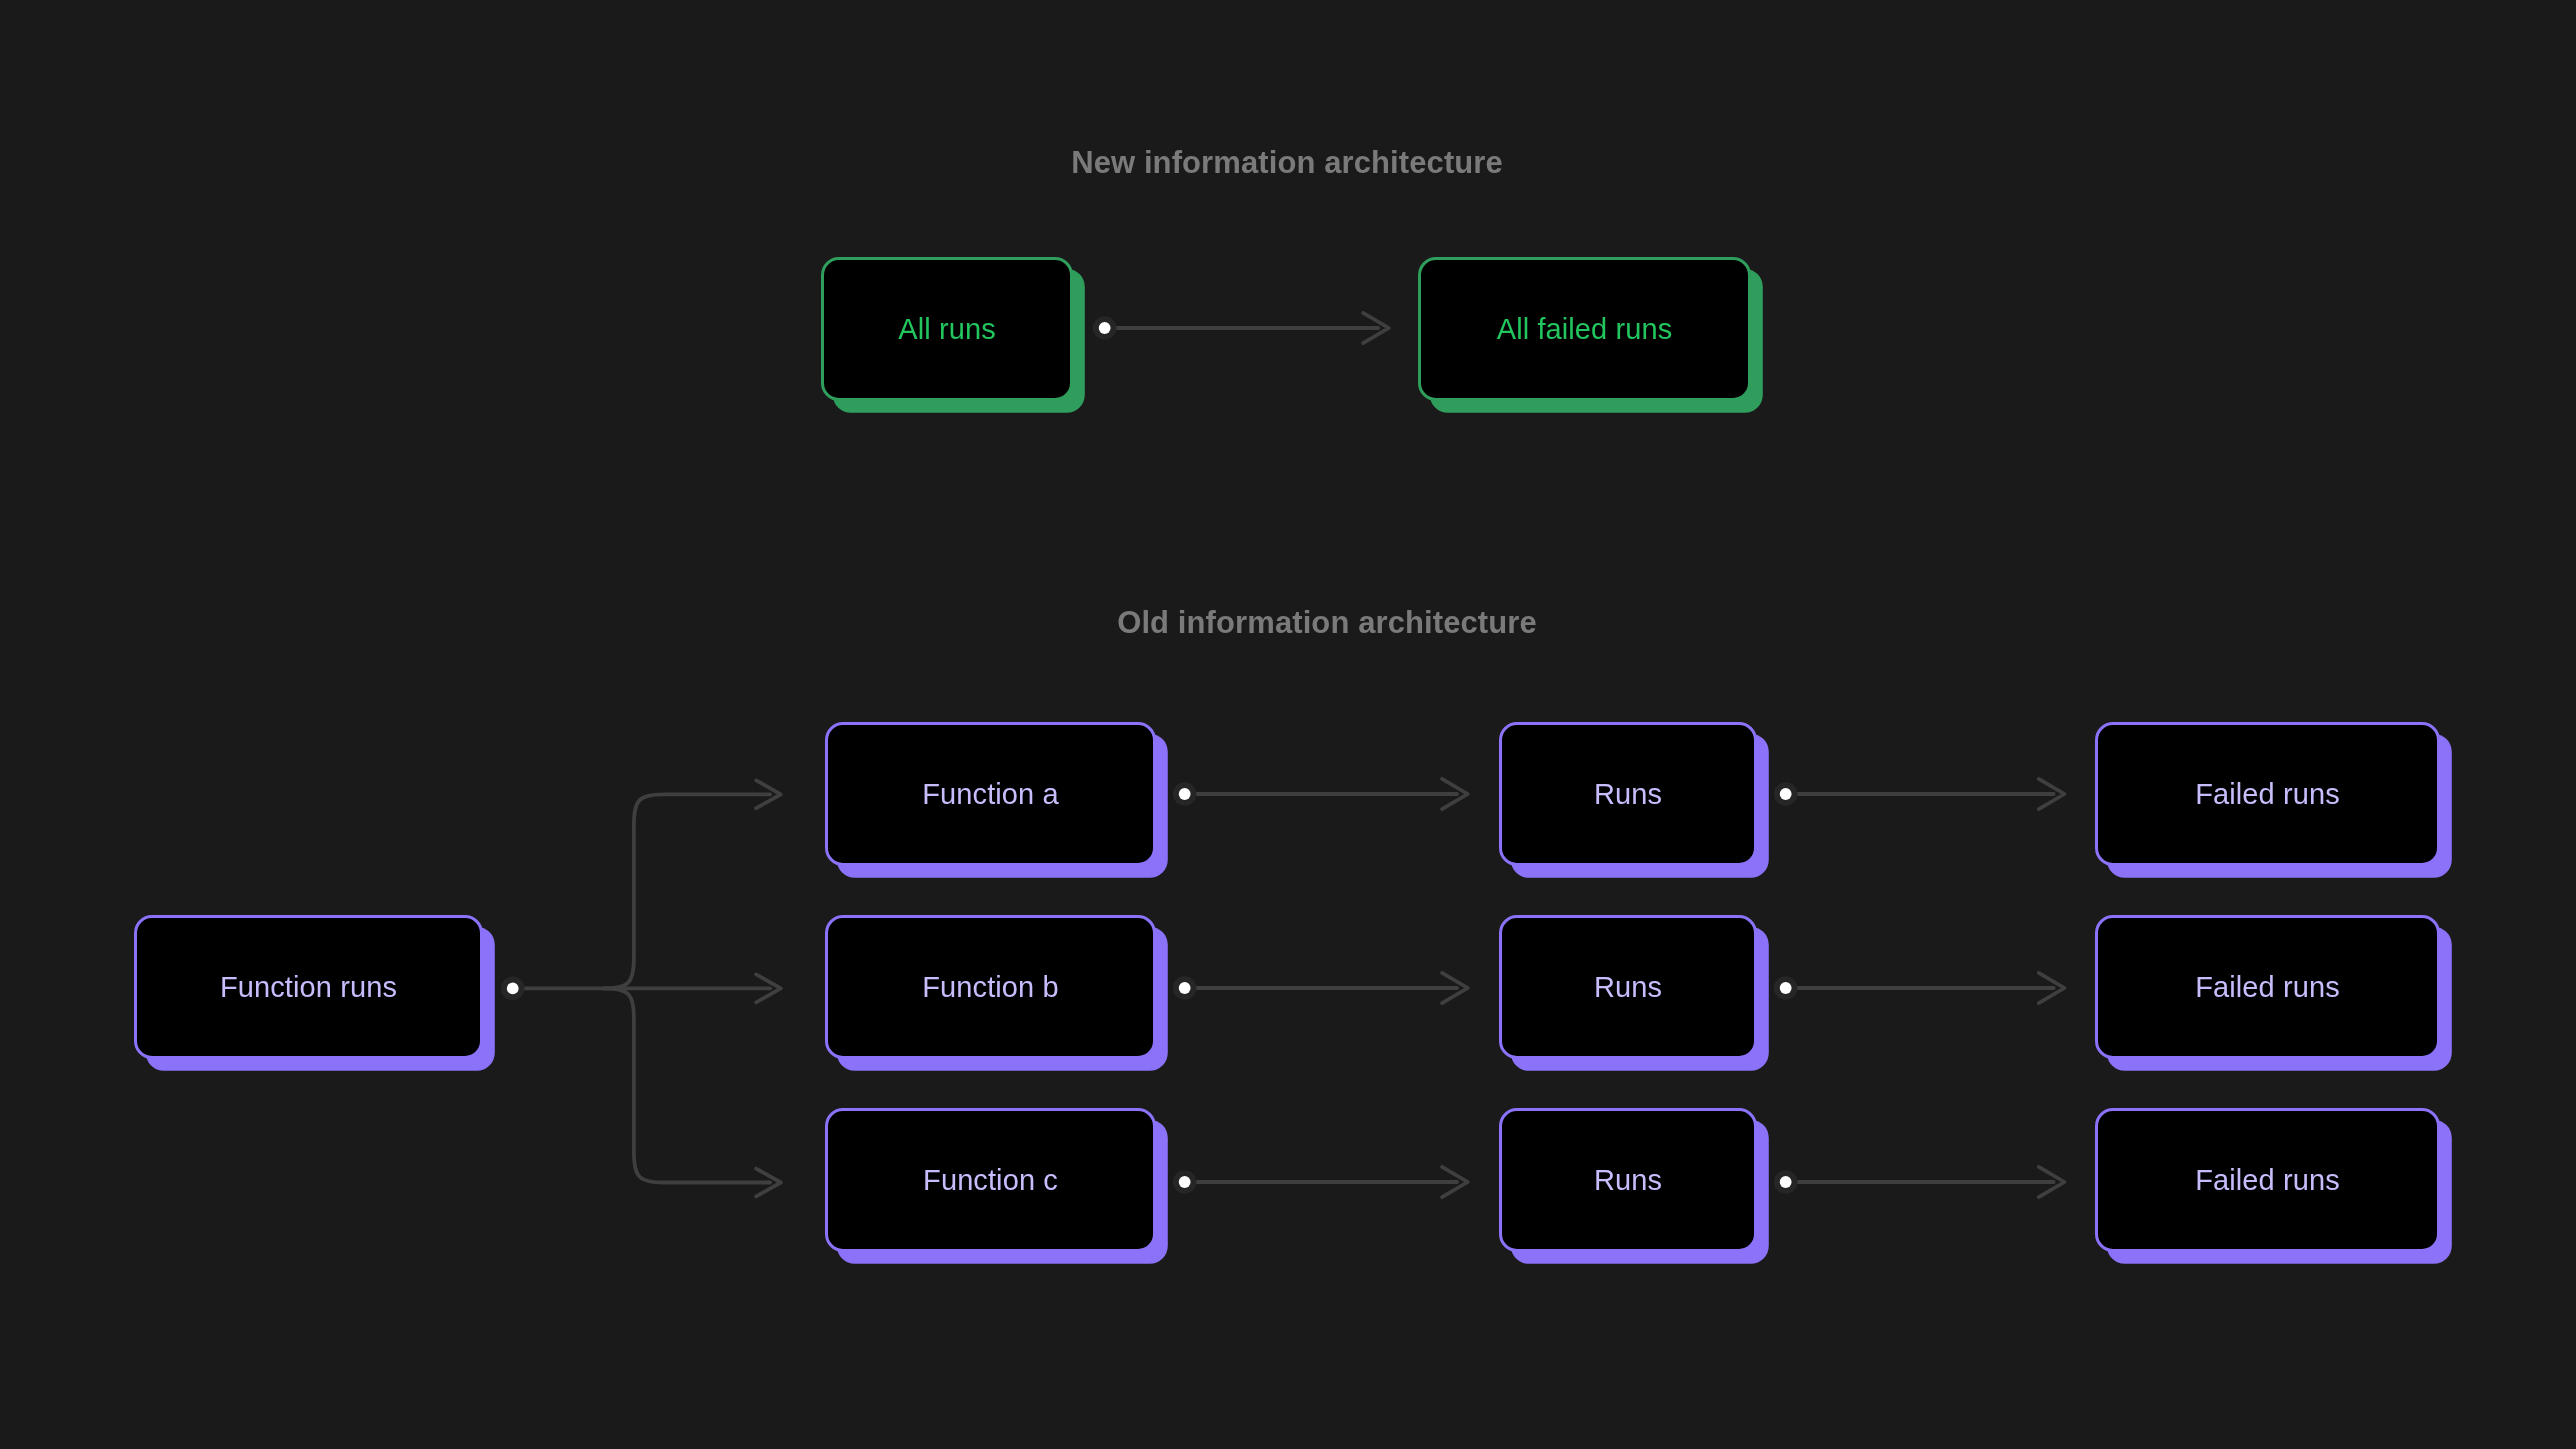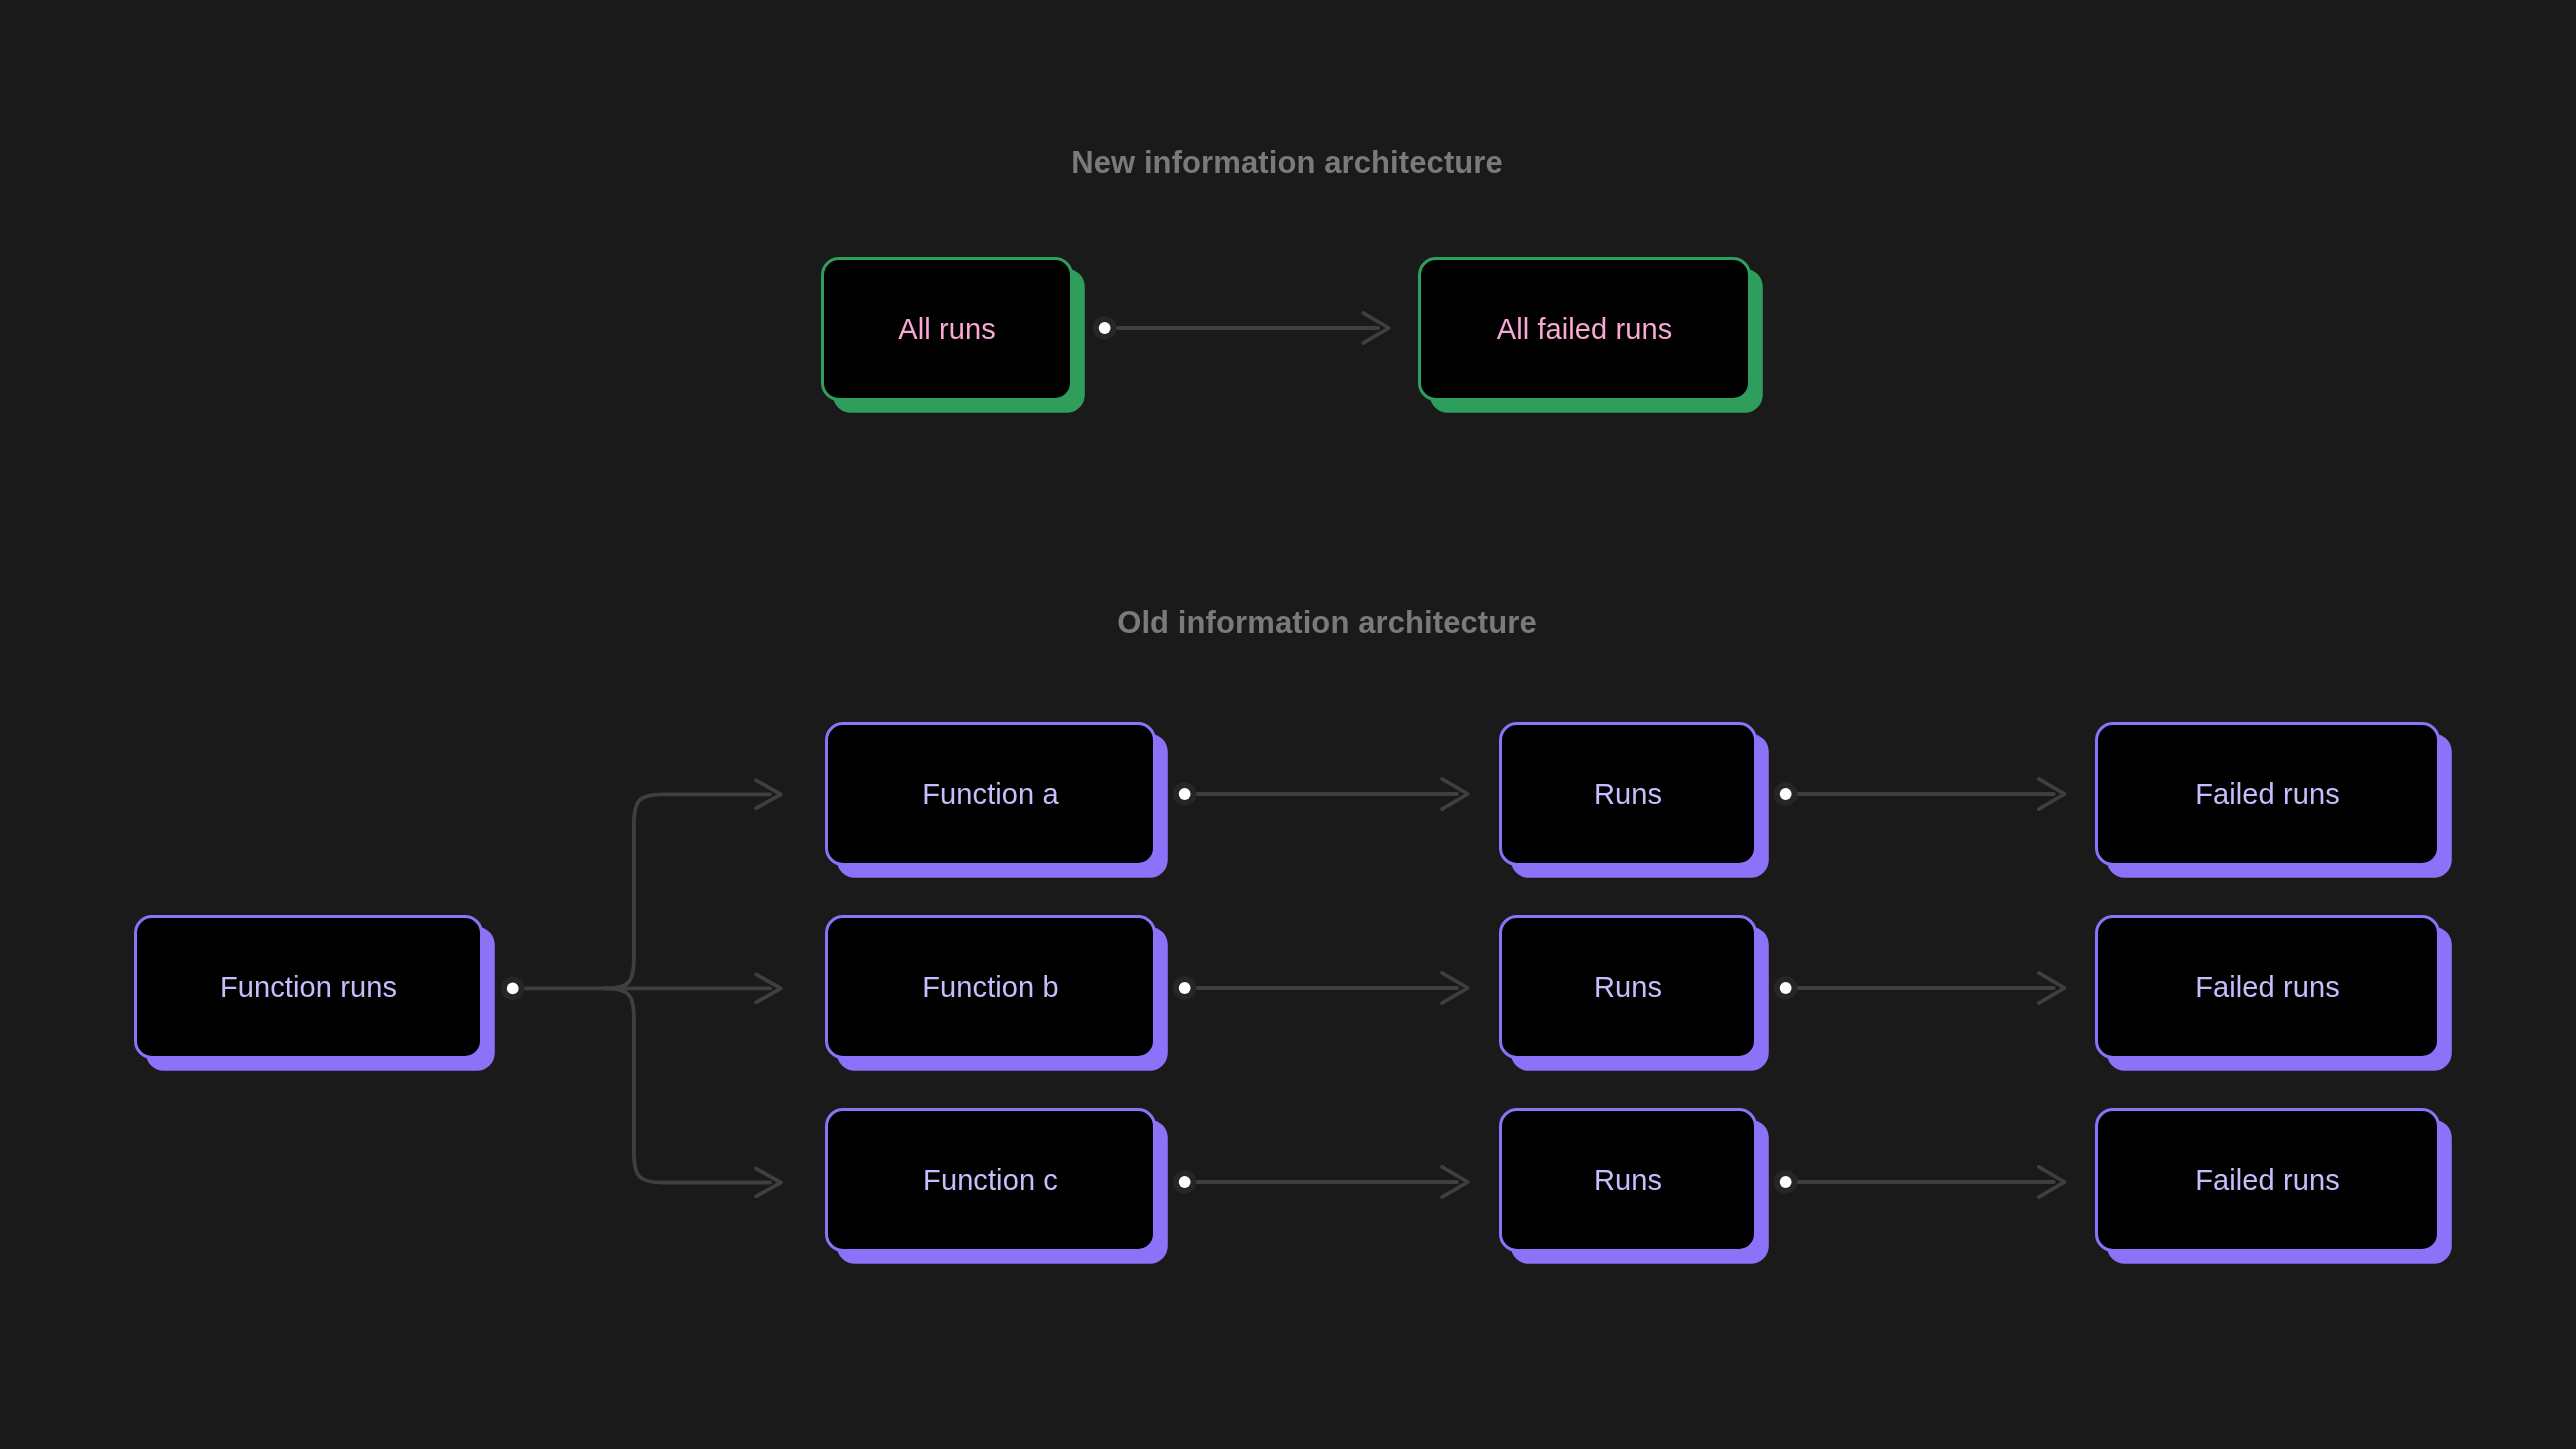--- a/index.html
+++ b/index.html
@@ -37,21 +37,21 @@
     font-size:29px;
     font-weight:400;
     letter-spacing:0.1px;
     white-space:nowrap;
     line-height:1;
   }
   .node.green {
     border-color:#2f9d5c;
     box-shadow:11.8px 11.8px 0 0 #2f9d5c;
   }
-  .node.green .label { color:#f9a8d4;text-align:right; }
+  .node.green .label { color:#22c55e;text-align:right; }
   .node.purple {
     border-color:#8b72f8;
     box-shadow:11.8px 11.8px 0 0 #8b72f8;
   }
   .node.purple .label { color:#c9bcfd; }
 
   
   .conn {
     position:absolute;
     z-index:2;

